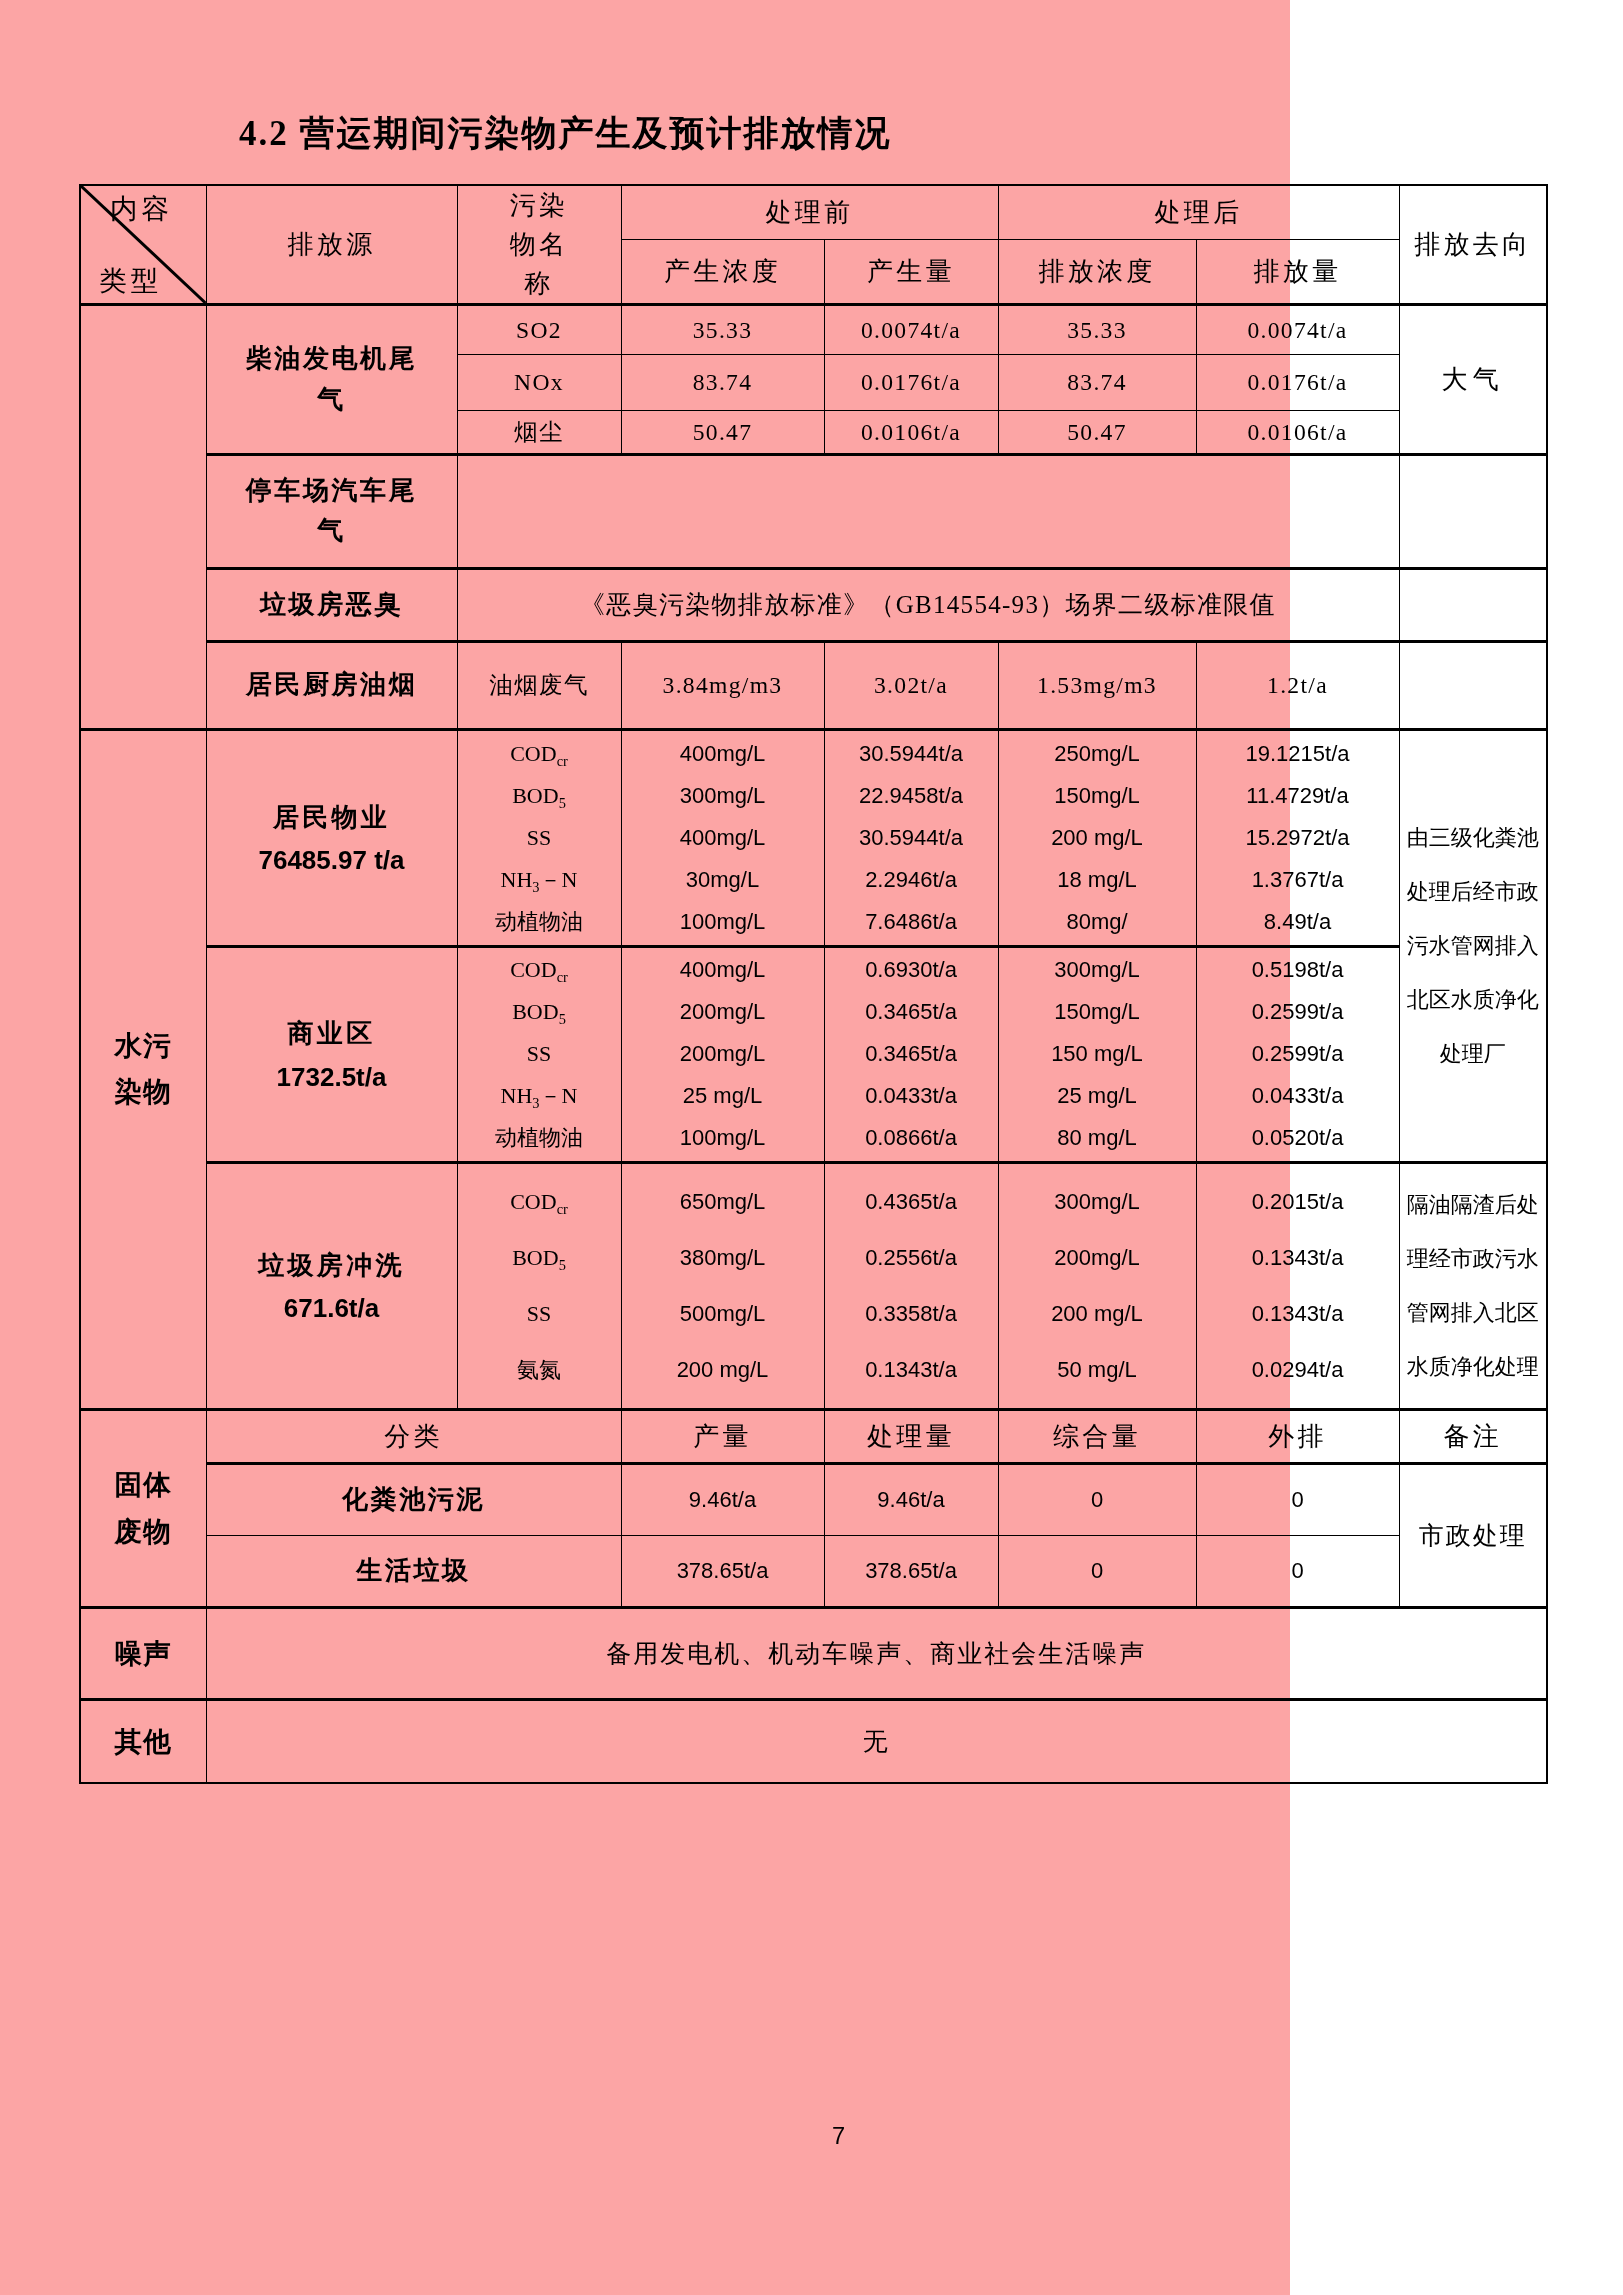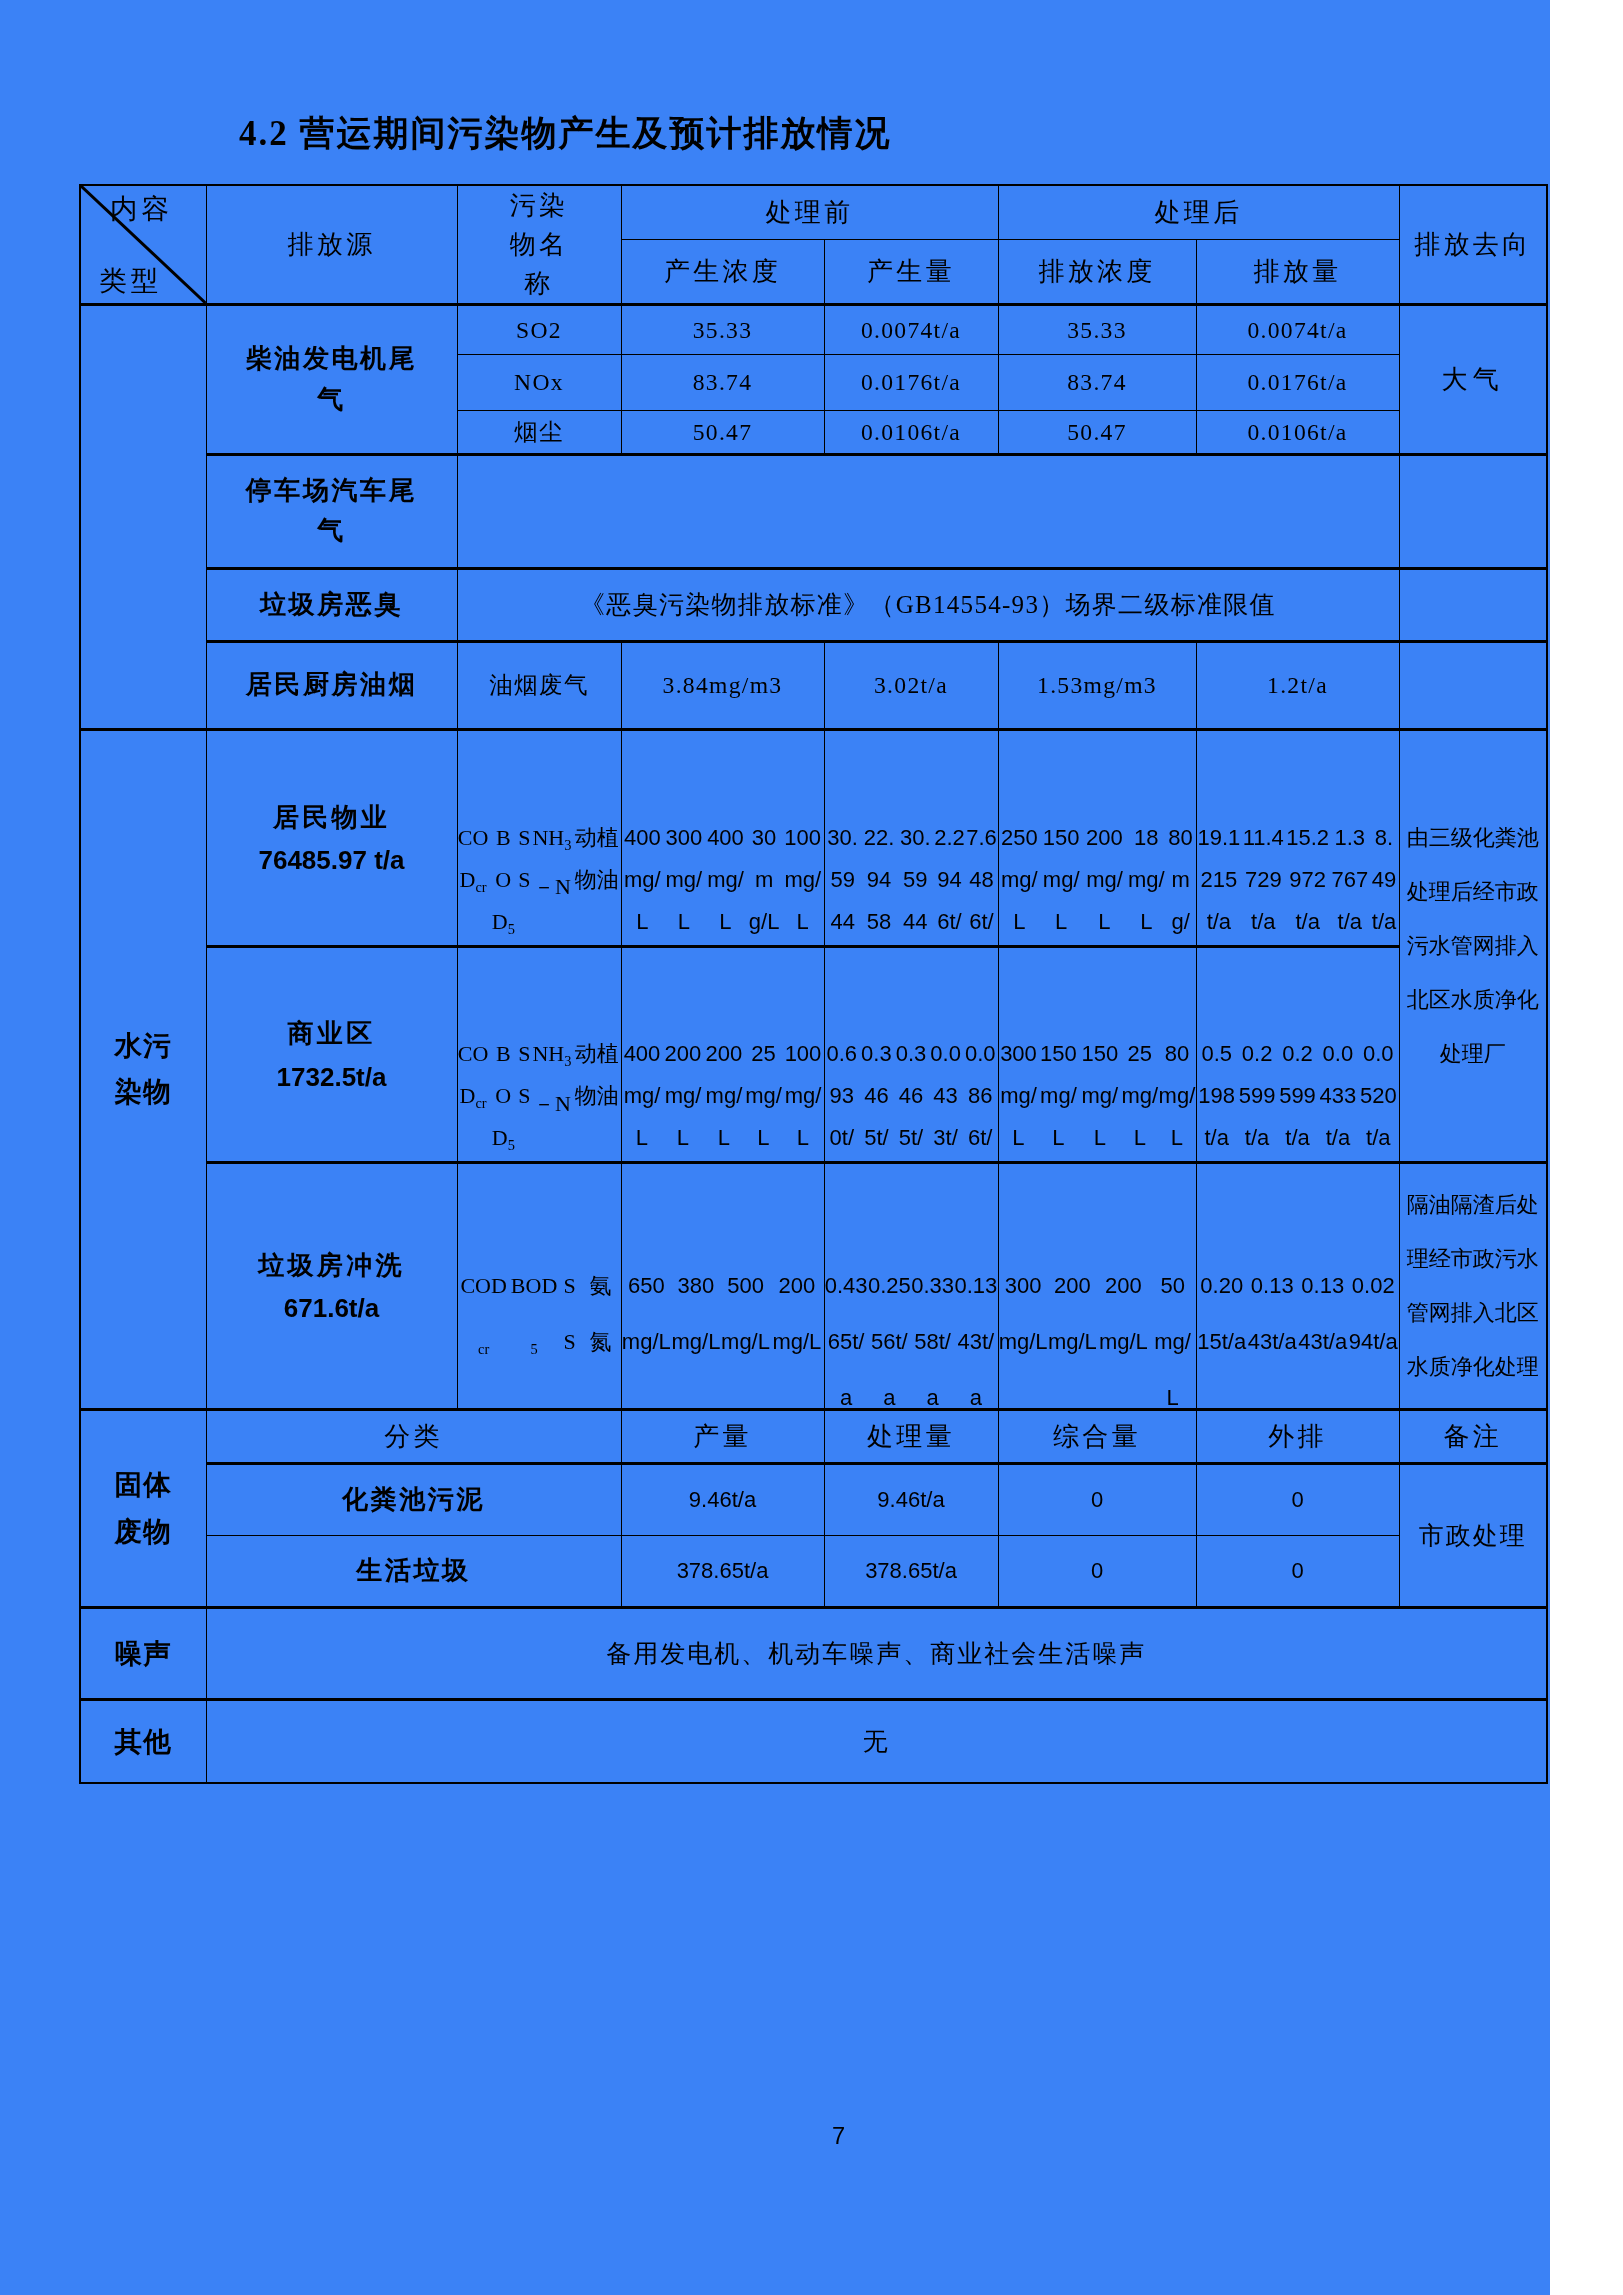--- a/index.html
+++ b/index.html
@@ -1,17 +1,17 @@
 <!DOCTYPE html>
 <html style="font-size:10.5px"><head>
 <meta charset="utf-8">
 <style>
   html,body { margin:0; padding:0; background:#ffffff; }
   .page {
-    position:relative; width:1550px; height:2295px; background:#3b82f6;
+    position:relative; width:1290px; height:2295px; background:#fca5a5;
     font-family:"Liberation Serif", serif; color:#000;
   }
   .title {
     position:absolute; left:239px; top:110px;
     font-size:35px; font-weight:bold; letter-spacing:2px; white-space:nowrap;
   }
   table.main {
     position:absolute; left:79px; top:184px; width:1465px;
     border-collapse:collapse; table-layout:fixed;
     border:2.6px solid #000;
@@ -25,21 +25,21 @@
   .wrap3 { display:inline-block; width:3.3em; line-height:1.5; letter-spacing:3.3px; }
   .src { font-size:26px; font-weight:bold; letter-spacing:2.6px; line-height:1.55; padding:15px 29px; }
   .cat { font-size:27.5px; font-weight:bold; letter-spacing:1.3px; }
   .cat .catwrap { display:inline-block; width:2.4em; line-height:1.7; }
   .aval { font-size:23.6px; letter-spacing:1.3px; }
   .odor { font-size:25px; letter-spacing:1.3px; }
   .atm  { font-size:26px; letter-spacing:5.2px; }
   .wsrc { font-weight:bold; padding:0 1px; }
   .wsrc .sname { font-size:26px; letter-spacing:3.3px; }
   .wsrc .amt { font-family:"Liberation Sans", sans-serif; font-size:26px; letter-spacing:0; margin-top:10.5px;text-align:center; }
-  .stk { display:flex; flex-direction:row; justify-content:center; }
+  .stk { display:flex; flex-direction:column; justify-content:center; }
   .w5 .ln { height:42px; line-height:42px; }
   .w4 .ln { height:56px; line-height:56px; }
   .pname { font-size:22px; }
   .pname sub { font-size:14.4px; }
   .sans { font-family:"Liberation Sans", sans-serif; font-size:22px; }
   .dest { font-size:22px; line-height:2.45; padding:0 0; letter-spacing:0; }
   .note { font-size:25px; letter-spacing:2px; }
   .sval { font-family:"Liberation Sans", sans-serif; font-size:22px; }
   .noiseval { font-size:25px; letter-spacing:2px; }
   .corner { position:relative; }

